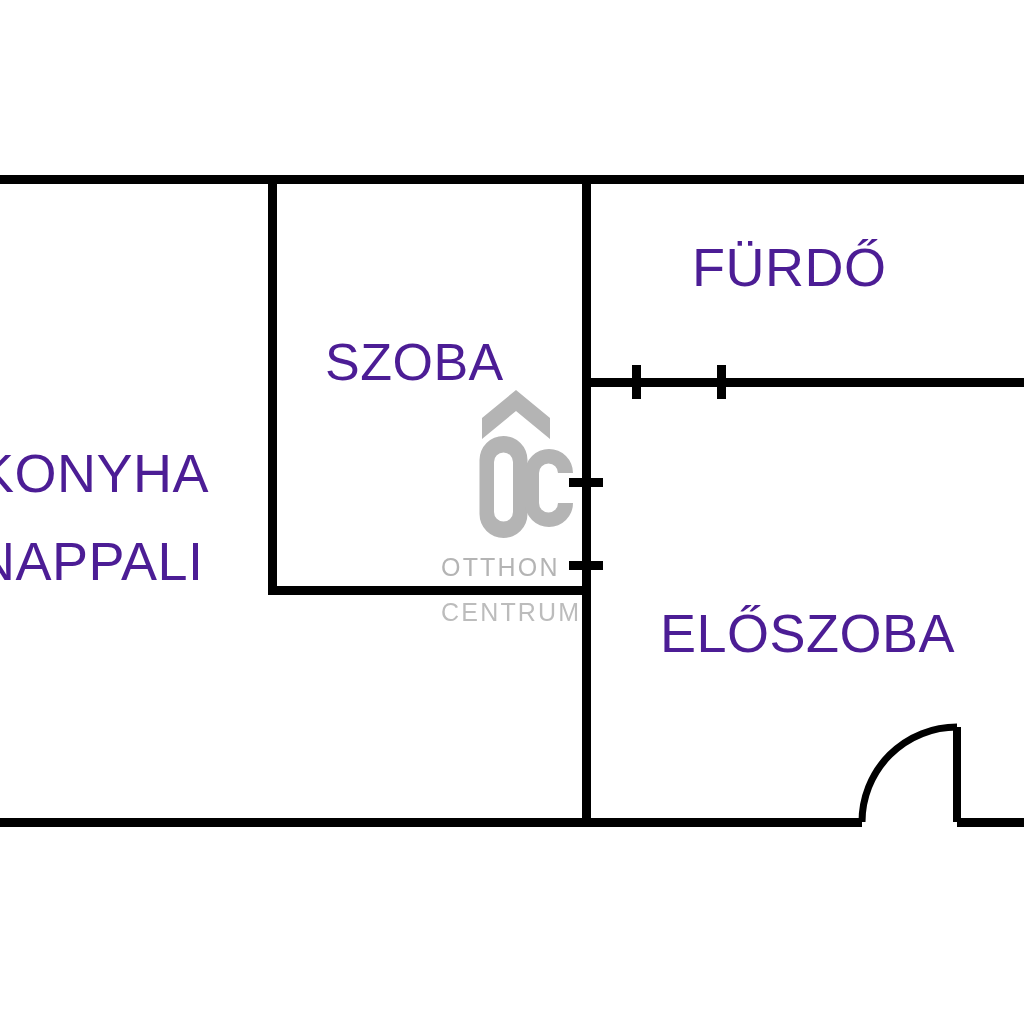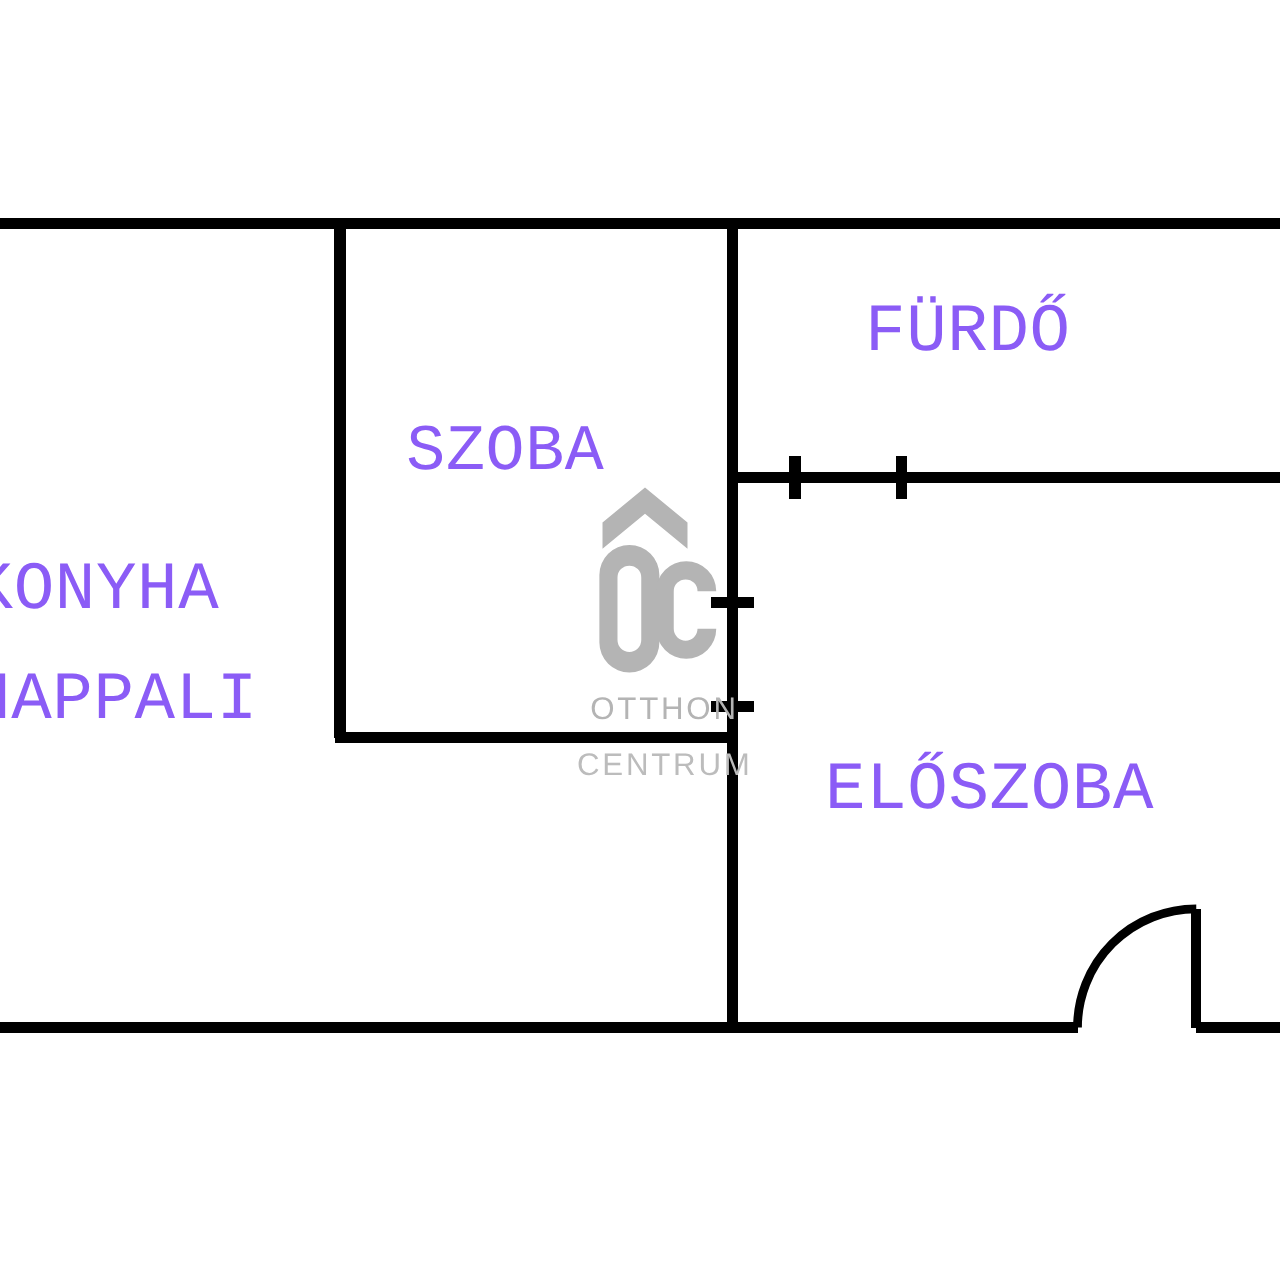--- a/index.html
+++ b/index.html
@@ -22,22 +22,22 @@
     position: absolute;
     left: 0;
     top: 0;
     width: 1024px;
     height: 1024px;
     display: block;
   }
   .room-label {
     position: absolute;
     white-space: nowrap;
-    color: #8b5cf6;
-    font-family: Liberation Mono, monospace;
+    color: #4c1d95;
+    font-family: Liberation Sans, sans-serif;
     font-weight: 400;
     letter-spacing: 0.5px;
     line-height: 1;
     -webkit-font-smoothing: antialiased;
   }
   #label-konyha {
     left: -22px;
     top: 446px;
     font-size: 54px;
   }
@@ -70,29 +70,29 @@
     width: 150px;
     height: 252px;
     pointer-events: none;
     user-select: none;
   }
   #watermark svg { display: block; width: 150px; height: 252px; }
   .wm-word {
     position: absolute;
     left: 0;
     width: 150px;
-    text-align: right;
+    text-align: left;
     color: #b4b4b4;
     font-family: "Liberation Sans", sans-serif;
     font-weight: 400;
     letter-spacing: 2.2px;
     line-height: 1;
   }
   #wm-otthon { top: 168px; font-size: 25px; }
-  #wm-centrum { top: 213px; font-size: 25px; color: #bcbcbc; margin-left: 11px; }
+  #wm-centrum { top: 213px; font-size: 25px; color: #bcbcbc; }
 </style>
 </head>
 <body>
 
 <div id="plan-root">
 
   <svg id="plan-svg" viewBox="0 0 1024 1024" xmlns="http://www.w3.org/2000/svg">
 
     <line x1="0" y1="179" x2="1024" y2="179" stroke="#000000" stroke-width="9" shape-rendering="crispEdges"></line>
 

